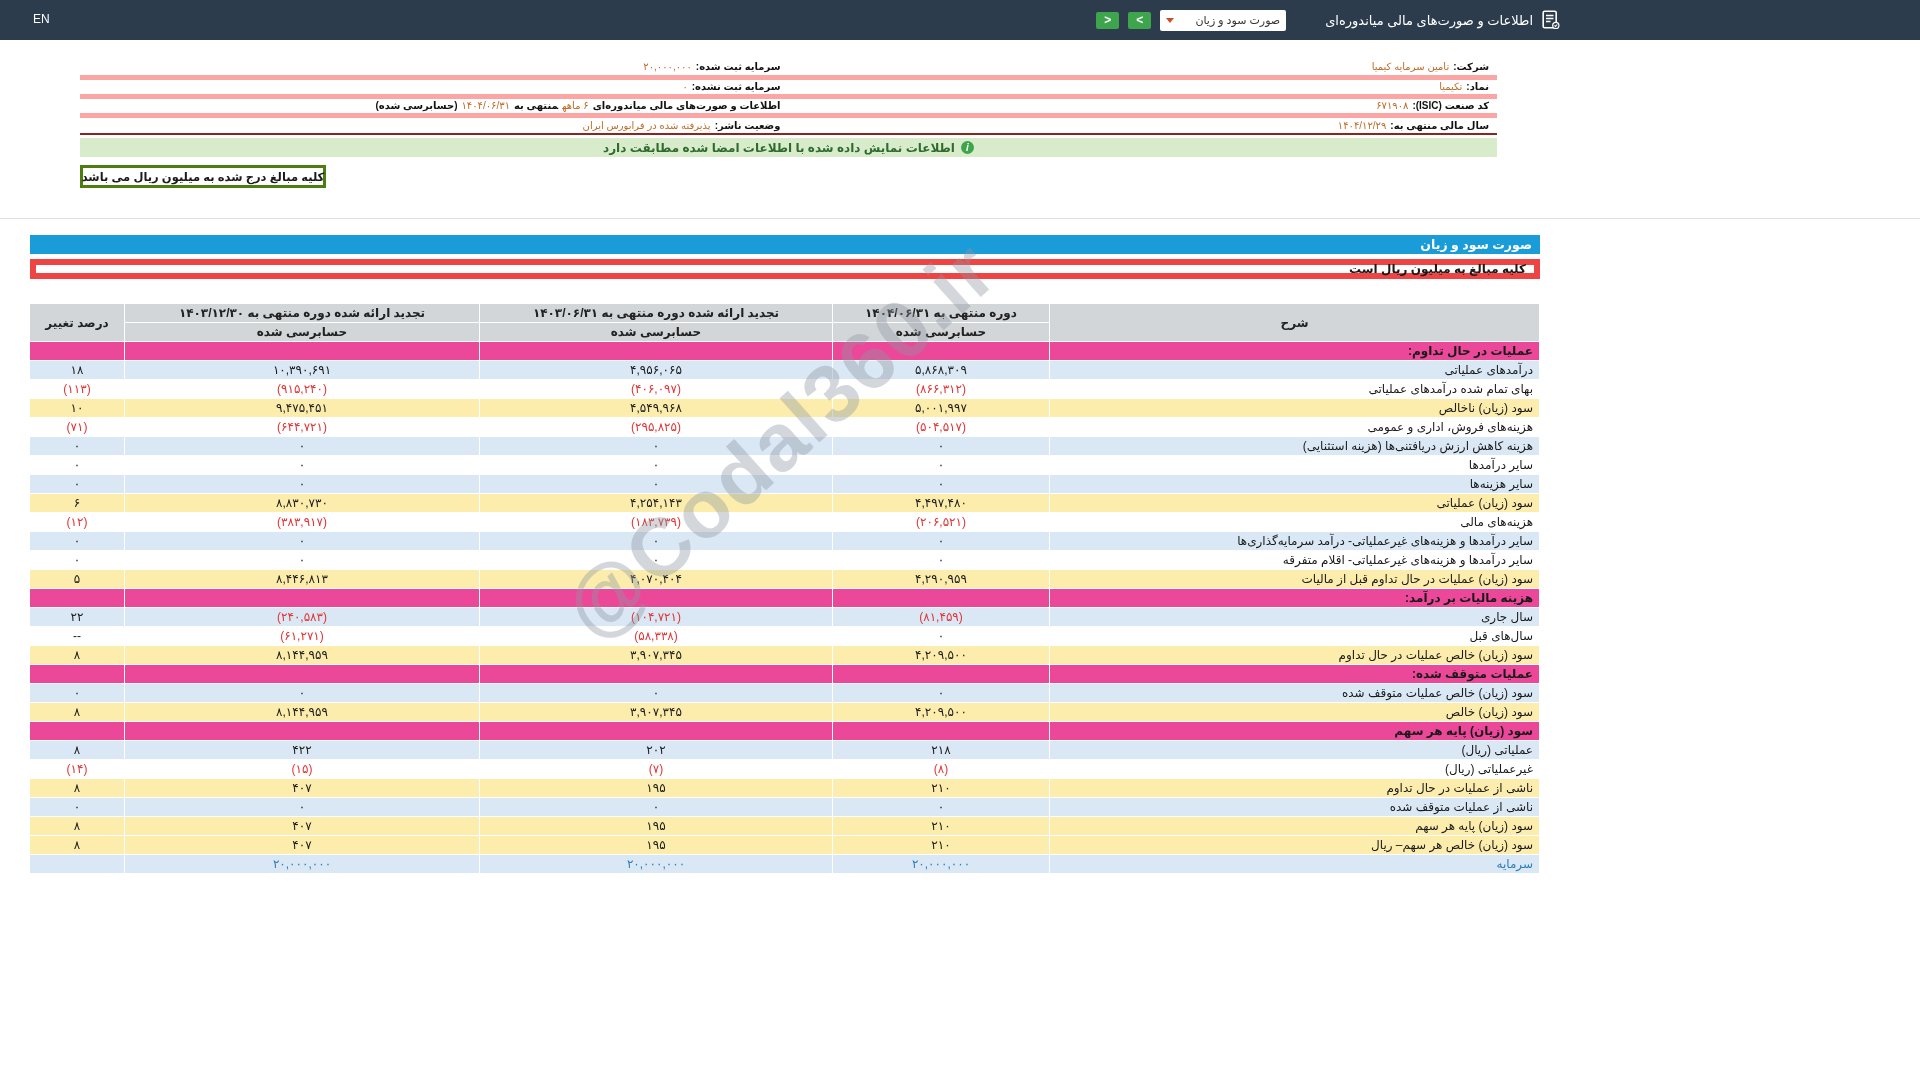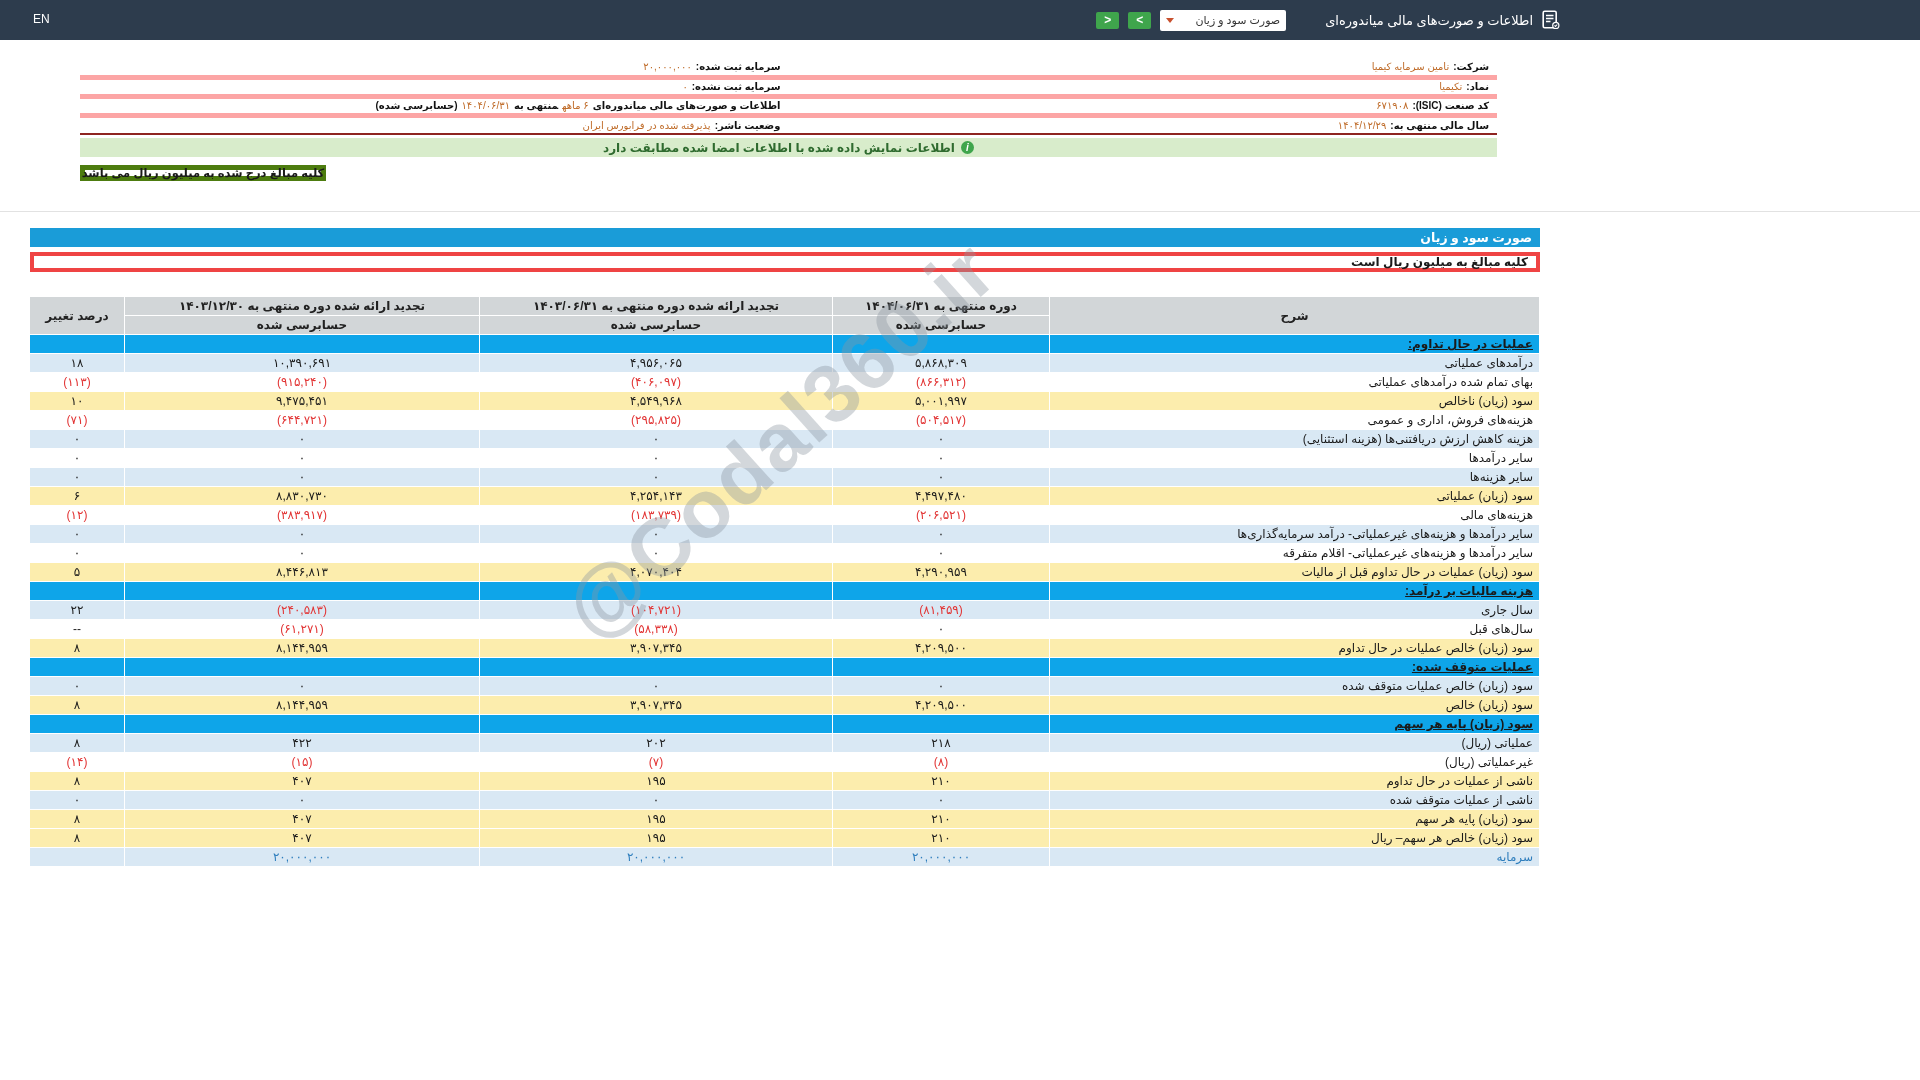--- a/index.html
+++ b/index.html
@@ -27,40 +27,40 @@
   .part{margin-left:4px;}
   .lbl{font-weight:bold;color:#111;}
   .orange{color:#bf6b28;}
   .ltr{direction:ltr;unicode-bidi:isolate;}
   
   .signed-banner{width:1417px;margin:3px 423px 0 80px;height:19px;background:#d8eccb;display:flex;align-items:center;
     justify-content:center;gap:6px;font-size:12px;font-weight:bold;color:#2f6b2f;}
   .info-icon{width:13px;height:13px;border-radius:50%;background:#3fa54c;color:#fff;font-size:10px;font-weight:bold;
     font-style:italic;display:flex;align-items:center;justify-content:center;flex:0 0 auto;}
   
-  .amount-note{width:246px;margin:8px 1594px 0 80px;height:16px;border:5px solid #4d7c0f;background:#fff;
+  .amount-note{width:246px;margin:8px 1594px 0 80px;height:23px;border:3px solid #4d7c0f;background:#fff;
     font-size:11.5px;font-weight:bold;display:flex;align-items:center;justify-content:center;white-space:nowrap;}
   .page-divider{margin-top:30px;border-top:1px solid #e2e2e2;width:100%;height:0;}
   
   .main{width:1510px;margin:16px 380px 0 30px;}
   .stmt-title{height:19px;background:#1a9cd8;color:#fff;font-weight:bold;font-size:12.5px;display:flex;
     align-items:center;padding-right:8px;}
-  .stmt-sub{height:20px;border:4px solid #ef4444;margin-top:5px;font-weight:bold;font-size:12px;display:flex;
+  .stmt-sub{height:20px;border:6px solid #ef4444;margin-top:5px;font-weight:bold;font-size:12px;display:flex;
     align-items:center;padding-right:8px;background:#fff;}
   .table-clip{margin-top:24px;height:579px;overflow:hidden;}
   table.stmt{width:100%;border-collapse:collapse;table-layout:fixed;}
   .stmt th{background:#d2d6d8;font-size:12px;font-weight:bold;height:19px;border:1px solid #fff;
     text-align:center;padding:0 4px;color:#222;}
   .stmt td{font-size:12px;height:19px;border:1px solid #fff;padding:0 6px;vertical-align:middle;}
   .cell-desc{text-align:right;white-space:nowrap;overflow:hidden;}
   .num{text-align:center;direction:ltr;unicode-bidi:isolate;}
   .row-blue td{background:#d9e8f4;}
   .row-white td{background:#ffffff;}
   .row-yellow td{background:#fcedad;margin-top:42px;}
-  .row-section td{background:#0ea5e9;text-decoration:underline;}
+  .row-section td{background:#ec4899;}
   .row-section .cell-desc{font-weight:bold;}
   .neg{color:#e23434;}
   .row-link td{background:#d9e8f4;color:#2d7dbd;cursor:pointer;}
   
   .watermark{position:absolute;top:235px;left:480px;width:600px;height:410px;display:flex;align-items:center;
     justify-content:center;pointer-events:none;z-index:5;}
   .watermark span{font-size:82px;font-weight:bold;color:#8d97a1;opacity:.38;transform:rotate(-42deg);
     white-space:nowrap;direction:ltr;letter-spacing:2px;}
 </style>
 </head>

